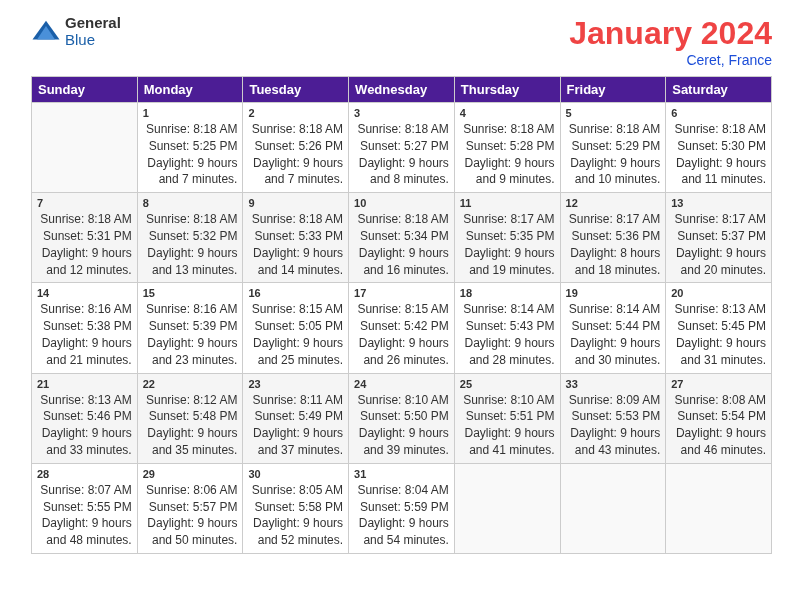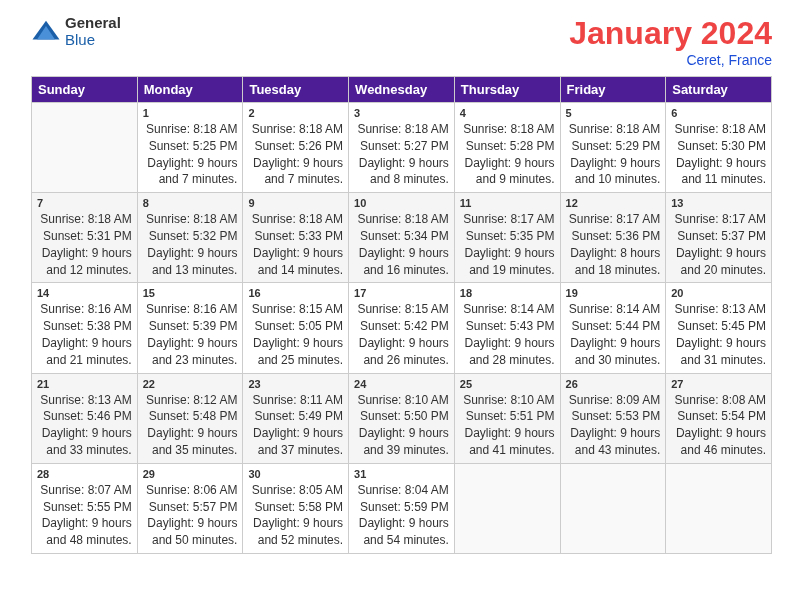--- a/index.html
+++ b/index.html
@@ -339,21 +339,21 @@
         </td>
           <td>
           <span class="day-num">25</span>
           <div class="day-info">
             <span>Sunrise: 8:10 AM</span><br>
             <span>Sunset: 5:51 PM</span><br>
             <span>Daylight: 9 hours and 41 minutes.</span>
           </div>
         </td>
           <td>
-          <span class="day-num">26</span>
+          <span class="day-num">33</span>
           <div class="day-info">
             <span>Sunrise: 8:09 AM</span><br>
             <span>Sunset: 5:53 PM</span><br>
             <span>Daylight: 9 hours and 43 minutes.</span>
           </div>
         </td>
           <td>
           <span class="day-num">27</span>
           <div class="day-info">
             <span>Sunrise: 8:08 AM</span><br>

